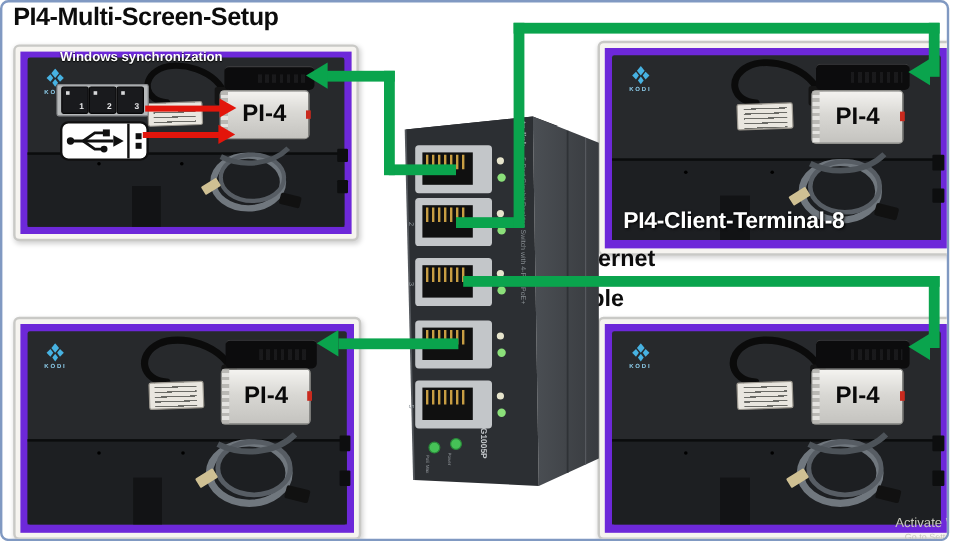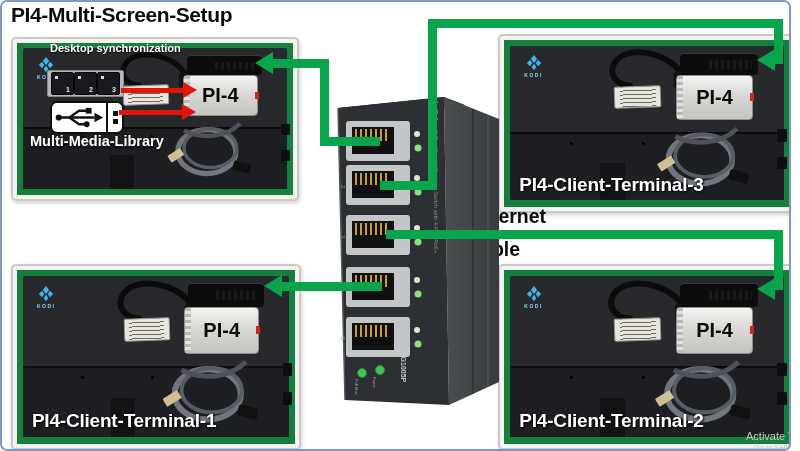--- a/index.html
+++ b/index.html
@@ -8,21 +8,21 @@
     --slideborder:#8099c2;
   }
   html,body{margin:0;padding:0;background:#fff;font-family:"Liberation Sans",sans-serif;}
   .canvas{position:relative;width:791px;height:451px;box-sizing:border-box;
     border:2px solid var(--slideborder);border-radius:7px;overflow:hidden;background:#fff;}
   .title{position:absolute;left:9px;top:1px;font-size:21px;font-weight:bold;color:#0c0c0c;letter-spacing:-0.4px;z-index:6;}
 
   
   .panel{position:absolute;box-sizing:border-box;background:#f6f4f0;border:2px solid #c9c9c6;
     border-radius:5px;box-shadow:1px 2px 4px rgba(0,0,0,.18);z-index:3;}
-  .photo{position:absolute;inset:4px;background:#15803d;overflow:hidden;}
+  .photo{position:absolute;inset:4px;background:#6d28d9;overflow:hidden;}
   .monitor{position:absolute;left:2%;top:3.5%;width:96%;height:92.5%;background:#27292c;border-radius:2px;}
   .mon-lower{position:absolute;left:0;right:0;top:56%;bottom:0;background:#1d1f22;border-top:2px solid #0b0c0d;}
   .stand-slot{position:absolute;left:33%;top:44%;width:9%;height:56%;background:#121315;}
   .screw{position:absolute;width:3px;height:3px;border-radius:50%;background:#000;}
   .kodi{position:absolute;left:2.5%;top:6%;width:34px;height:36px;display:flex;flex-direction:column;align-items:center;}
   .kodi svg{width:16px;height:16px;}
   .kodi-word{font-size:5px;font-weight:bold;color:#8fd0ef;letter-spacing:1.5px;margin-top:1px;}
   .splitter{position:absolute;left:62%;top:4.5%;width:28.5%;height:14%;background:#0c0c0d;border-radius:4px;
     border-top:1px solid #3a3a3c;}
   .splitter::after{content:"";position:absolute;right:8%;top:30%;width:55%;height:40%;
@@ -122,21 +122,21 @@
       <ellipse cx="50" cy="40" rx="30" ry="22" fill="none" stroke="#575d64" stroke-width="4"></ellipse>
       <path d="M20,20 C40,30 68,28 84,12" fill="none" stroke="#4d5359" stroke-width="5"></path>
       <rect x="76" y="56" width="20" height="11" rx="2" fill="#111" transform="rotate(14 86 61)"></rect>
       <rect x="2" y="44" width="17" height="9" rx="1" fill="#cfc093" transform="rotate(-32 10 48)"></rect>
     </svg>
     <div class="sidetab" style="top:54%;"></div>
     <div class="sidetab" style="top:72%;"></div>
   </div>
 </div>
     <div class="ov trigger-text">
-      <div>Desktop synchronization</div>
+      <div>Windows synchronization</div>
     </div>
     <div class="ov keypad">
       <div class="key">
           <span class="key-num">1</span>
         </div>
       <div class="key">
           <span class="key-num">2</span>
         </div>
       <div class="key">
           <span class="key-num">3</span>
@@ -152,21 +152,20 @@
           <path d="M18,14 L28,21 H34" stroke="#101010" stroke-width="2.4" fill="none"></path>
           <circle cx="36" cy="21" r="3" fill="#101010"></circle>
           <polygon points="44,9 53,14 44,19" fill="#101010"></polygon>
         </svg>
       </div>
       <div class="usb-plug">
         <div class="usb-pin"></div>
         <div class="usb-pin"></div>
       </div>
     </div>
-    <div class="ov mml-label">Multi-Media-Library</div>
   </div>
 
   <div class="panel" style="left:496px;top:32px;width:298px;height:179px;">
     <div class="photo">
   <div class="monitor">
     <div class="mon-lower">
       <div class="stand-slot"></div>
     </div>
     <div class="screw" style="left:22%;top:62%;"></div>
     <div class="screw" style="left:48%;top:62%;"></div>
@@ -190,21 +189,21 @@
     <div class="spec"></div>
     <svg class="loopcable" viewBox="0 0 100 80">
       <ellipse cx="46" cy="44" rx="33" ry="25" fill="none" stroke="#70777e" stroke-width="6"></ellipse>
       <ellipse cx="50" cy="40" rx="30" ry="22" fill="none" stroke="#575d64" stroke-width="4"></ellipse>
       <path d="M20,20 C40,30 68,28 84,12" fill="none" stroke="#4d5359" stroke-width="5"></path>
       <rect x="76" y="56" width="20" height="11" rx="2" fill="#111" transform="rotate(14 86 61)"></rect>
       <rect x="2" y="44" width="17" height="9" rx="1" fill="#cfc093" transform="rotate(-32 10 48)"></rect>
     </svg>
     <div class="sidetab" style="top:54%;"></div>
     <div class="sidetab" style="top:72%;"></div>
-    <div class="termlabel">PI4-Client-Terminal-3</div>
+    <div class="termlabel">PI4-Client-Terminal-8</div>
   </div>
 </div>
   </div>
 
   <div class="panel" style="left:9px;top:262px;width:290px;height:186px;">
     <div class="photo">
   <div class="monitor">
     <div class="mon-lower">
       <div class="stand-slot"></div>
     </div>
@@ -230,21 +229,20 @@
     <div class="spec"></div>
     <svg class="loopcable" viewBox="0 0 100 80">
       <ellipse cx="46" cy="44" rx="33" ry="25" fill="none" stroke="#70777e" stroke-width="6"></ellipse>
       <ellipse cx="50" cy="40" rx="30" ry="22" fill="none" stroke="#575d64" stroke-width="4"></ellipse>
       <path d="M20,20 C40,30 68,28 84,12" fill="none" stroke="#4d5359" stroke-width="5"></path>
       <rect x="76" y="56" width="20" height="11" rx="2" fill="#111" transform="rotate(14 86 61)"></rect>
       <rect x="2" y="44" width="17" height="9" rx="1" fill="#cfc093" transform="rotate(-32 10 48)"></rect>
     </svg>
     <div class="sidetab" style="top:54%;"></div>
     <div class="sidetab" style="top:72%;"></div>
-    <div class="termlabel">PI4-Client-Terminal-1</div>
   </div>
 </div>
   </div>
 
   <div class="panel" style="left:496px;top:262px;width:298px;height:186px;">
     <div class="photo">
   <div class="monitor">
     <div class="mon-lower">
       <div class="stand-slot"></div>
     </div>
@@ -270,21 +268,20 @@
     <div class="spec"></div>
     <svg class="loopcable" viewBox="0 0 100 80">
       <ellipse cx="46" cy="44" rx="33" ry="25" fill="none" stroke="#70777e" stroke-width="6"></ellipse>
       <ellipse cx="50" cy="40" rx="30" ry="22" fill="none" stroke="#575d64" stroke-width="4"></ellipse>
       <path d="M20,20 C40,30 68,28 84,12" fill="none" stroke="#4d5359" stroke-width="5"></path>
       <rect x="76" y="56" width="20" height="11" rx="2" fill="#111" transform="rotate(14 86 61)"></rect>
       <rect x="2" y="44" width="17" height="9" rx="1" fill="#cfc093" transform="rotate(-32 10 48)"></rect>
     </svg>
     <div class="sidetab" style="top:54%;"></div>
     <div class="sidetab" style="top:72%;"></div>
-    <div class="termlabel">PI4-Client-Terminal-2</div>
   </div>
 </div>
   </div>
 
   <svg class="switch-svg" viewBox="0 0 192 322">
     <defs>
       <linearGradient id="sideG" x1="0" y1="0" x2="1" y2="0">
         <stop offset="0" stop-color="#4b4f54"></stop>
           <stop offset="1" stop-color="#383b3f"></stop>
       </linearGradient>

